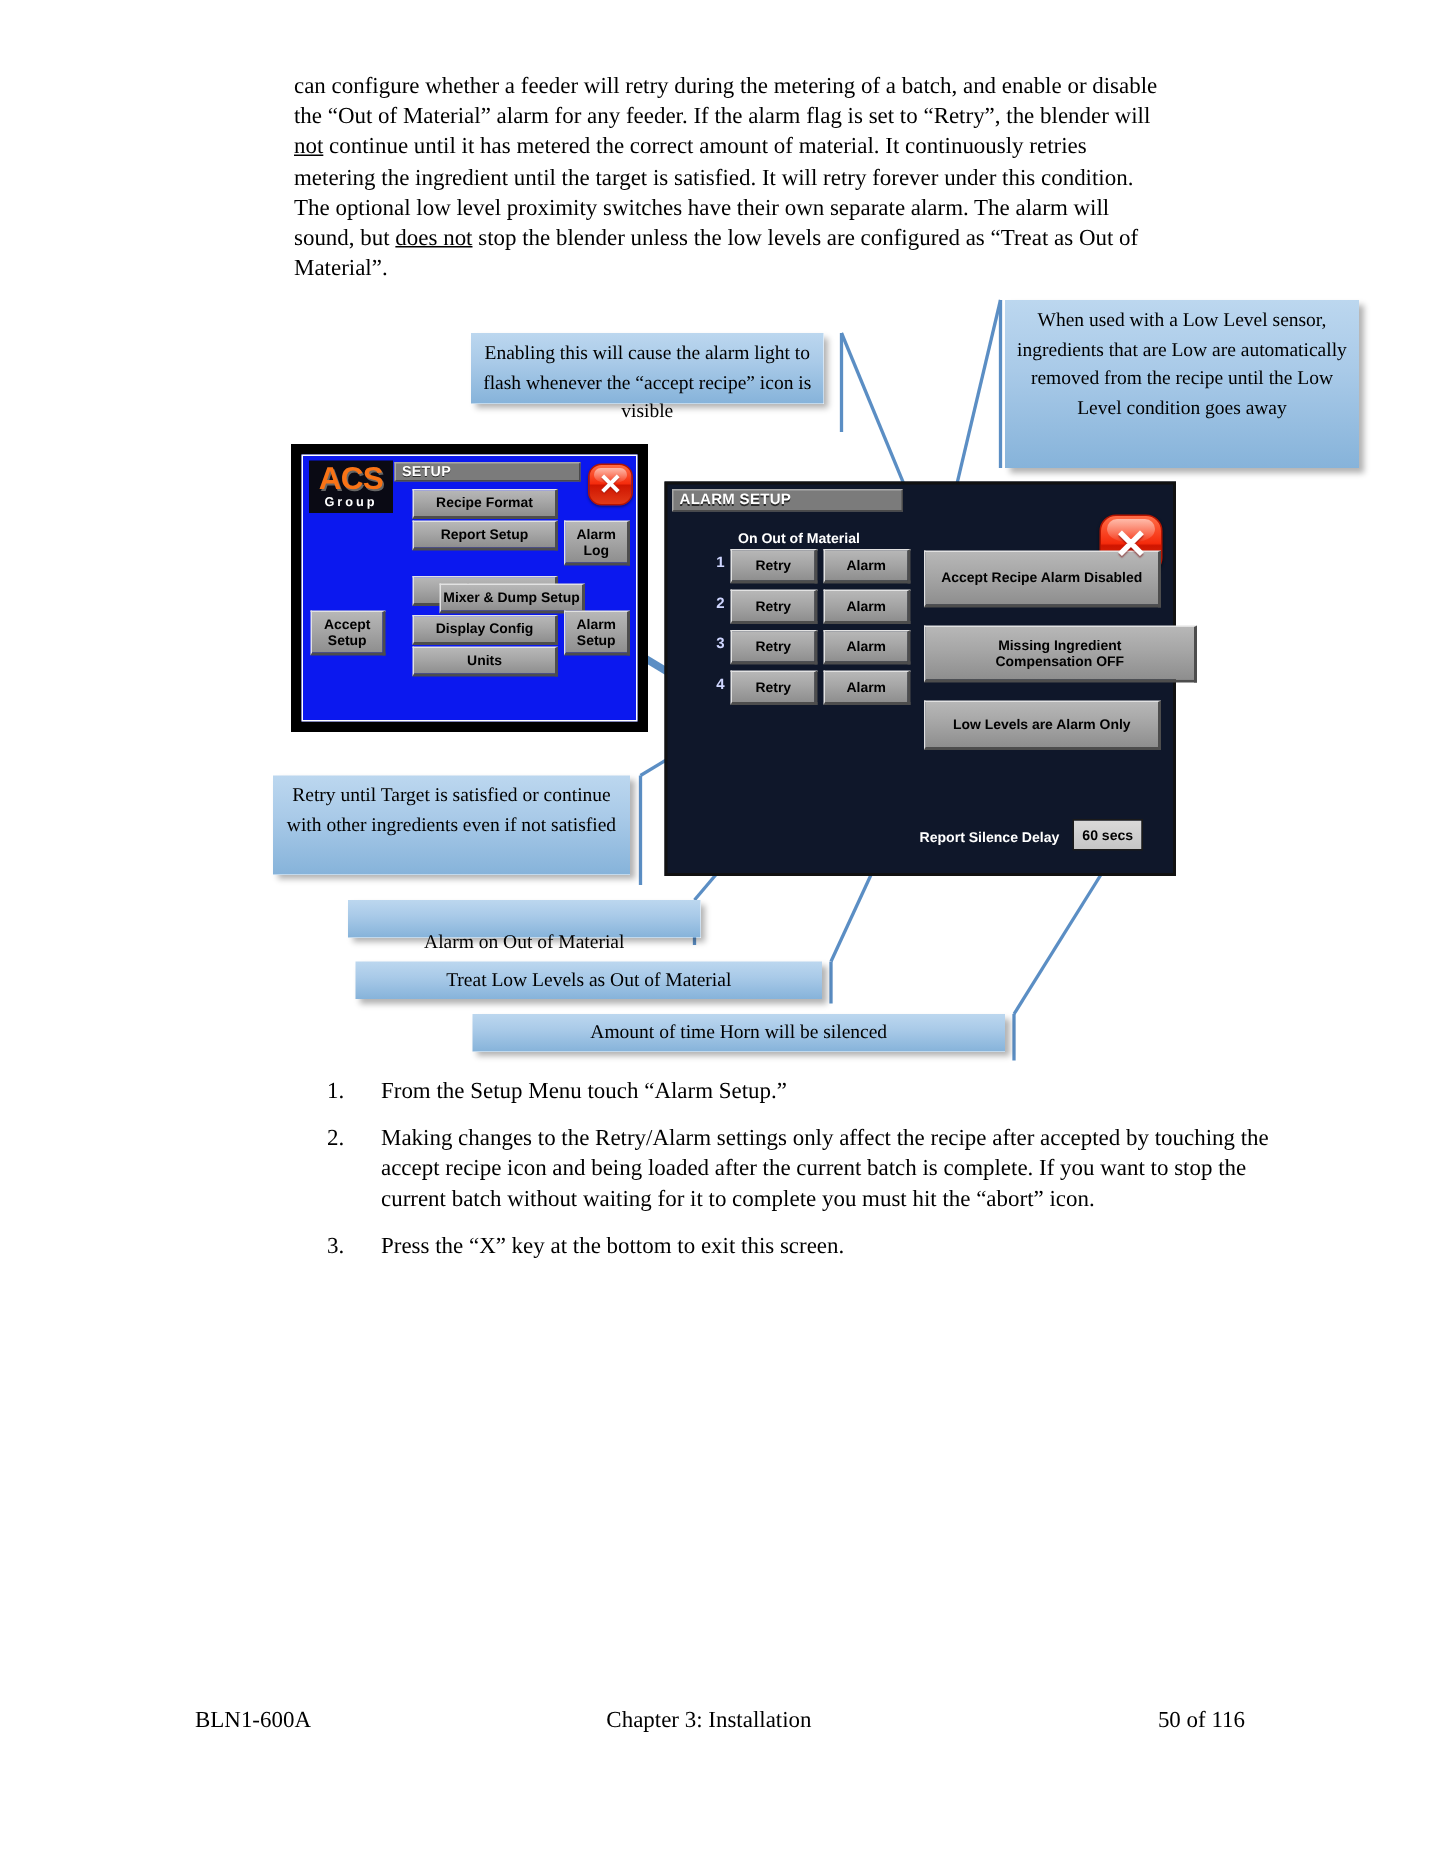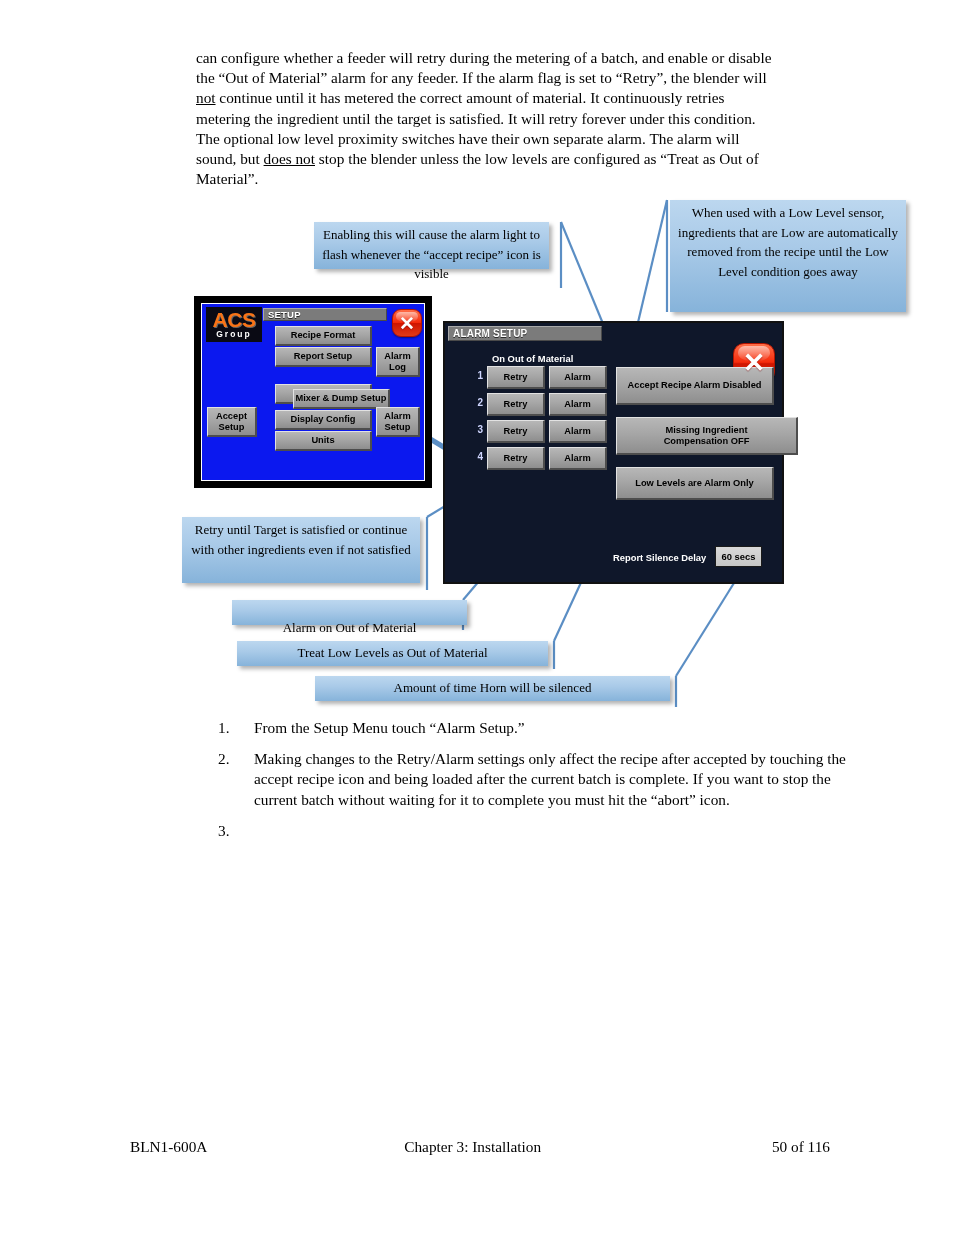--- a/index.html
+++ b/index.html
@@ -424,20 +424,21 @@
   <div class="step">
     <span class="num">1.</span>
     <span>From the Setup Menu touch “Alarm Setup.”</span>
   </div>
   <div class="step">
     <span class="num">2.</span>
     <span>Making changes to the Retry/Alarm settings only affect the recipe after accepted by touching the accept recipe icon and being loaded after the current batch is complete. If you want to stop the current batch without waiting for it to complete you must hit the “abort” icon.</span>
   </div>
   <div class="step">
     <span class="num">3.</span>
+    <span>Press the “X” key at the bottom to exit this screen.</span>
   </div>
 </div>
 
 <div class="footer">
   <span>BLN1-600A</span>
   <span class="mid">Chapter 3: Installation</span>
   <span>50 of 116</span>
 </div>
 
 </body></html>

